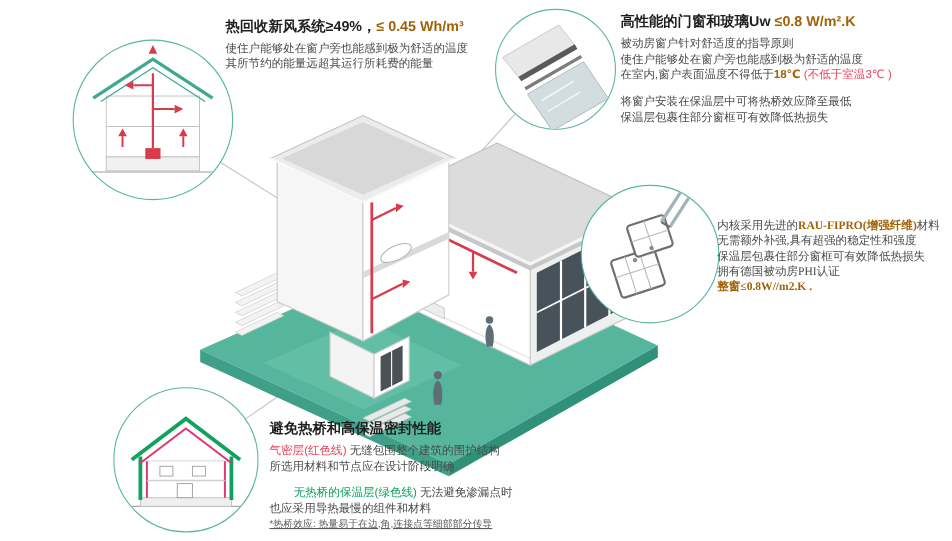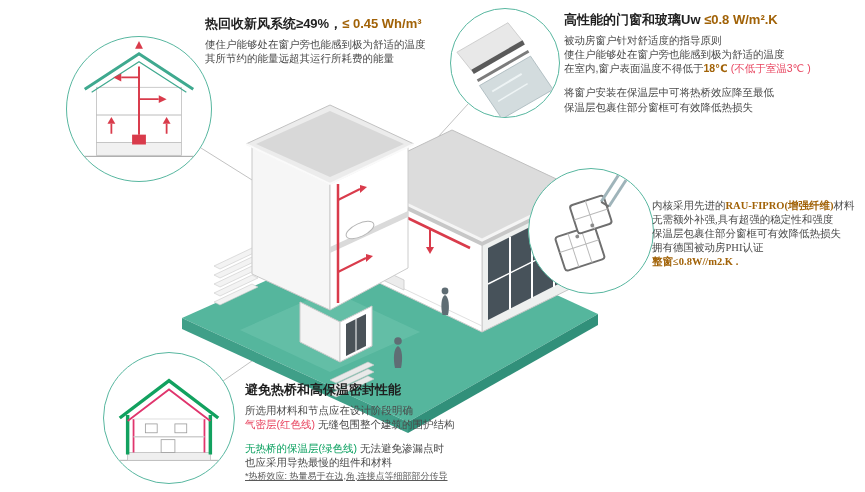--- a/index.html
+++ b/index.html
@@ -6,21 +6,21 @@
   html,body { background:#ffffff; }
   body { font-family:"Liberation Sans","DejaVu Sans",sans-serif; }
   .canvas { position:relative; width:865px; height:492px; background:#fff; overflow:hidden; }
   .scene { position:absolute; left:0; top:0; }
   .callout { position:absolute; border-radius:50%; border:1.5px solid #58b7a0; background:#fff; overflow:hidden; }
   .callout svg { display:block; width:100%; height:100%; }
   .tb { position:absolute; white-space:nowrap; }
   .title { font-size:13px; font-weight:bold; color:#1f1f1f; line-height:1.25; }
   .body { font-size:10.5px; color:#4a4a4a; line-height:1.34; margin-top:5px; }
   .body > div { margin:0; }
-  .green { color:#0aa05f; }
+  .green { color:#0aa05f;margin-left:22px; }
   .greenb { color:#a16207; font-weight:bold; }
   .redtx { color:#e8435e; }
   .sp { height:10px; }
   .foot { font-size:9px; color:#5a5a5a; margin-top:8px;text-decoration:underline; }
   #tb1 { left:205px; top:16px; width:280px; }
   #tb2 { left:564px; top:12px; width:278px; }
   #tb3 { left:652px; top:199px; width:212px; font-size:10.5px; color:#4a4a4a; line-height:1.34;font-family:Liberation Serif, serif; }
   #tb4 { left:245px; top:382px; width:310px; }
   #c1 { left:66px;  top:36px;  width:146px; height:146px; }
   #c2 { left:450px; top:8px;   width:110px; height:110px; }
@@ -228,24 +228,24 @@
     </div>
     <div>无需额外补强,具有超强的稳定性和强度</div>
     <div>保温层包裹住部分窗框可有效降低热损失</div>
     <div>拥有德国被动房PHI认证</div>
     <div class="greenb">整窗≤0.8W//m2.K .</div>
   </div>
 
   <div class="tb" id="tb4">
     <div class="title">避免热桥和高保温密封性能</div>
     <div class="body">
-      <div>所选用材料和节点应在设计阶段明确</div>
       <div>
         <span class="redtx">气密层(红色线)</span><span> 无缝包围整个建筑的围护结构</span>
       </div>
+      <div>所选用材料和节点应在设计阶段明确</div>
       <div class="sp"></div>
       <div>
         <span class="green">无热桥的保温层(绿色线)</span><span> 无法避免渗漏点时</span>
       </div>
       <div>也应采用导热最慢的组件和材料</div>
       <div class="foot">*热桥效应: 热量易于在边,角,连接点等细部部分传导</div>
     </div>
   </div>
 
 </div>

